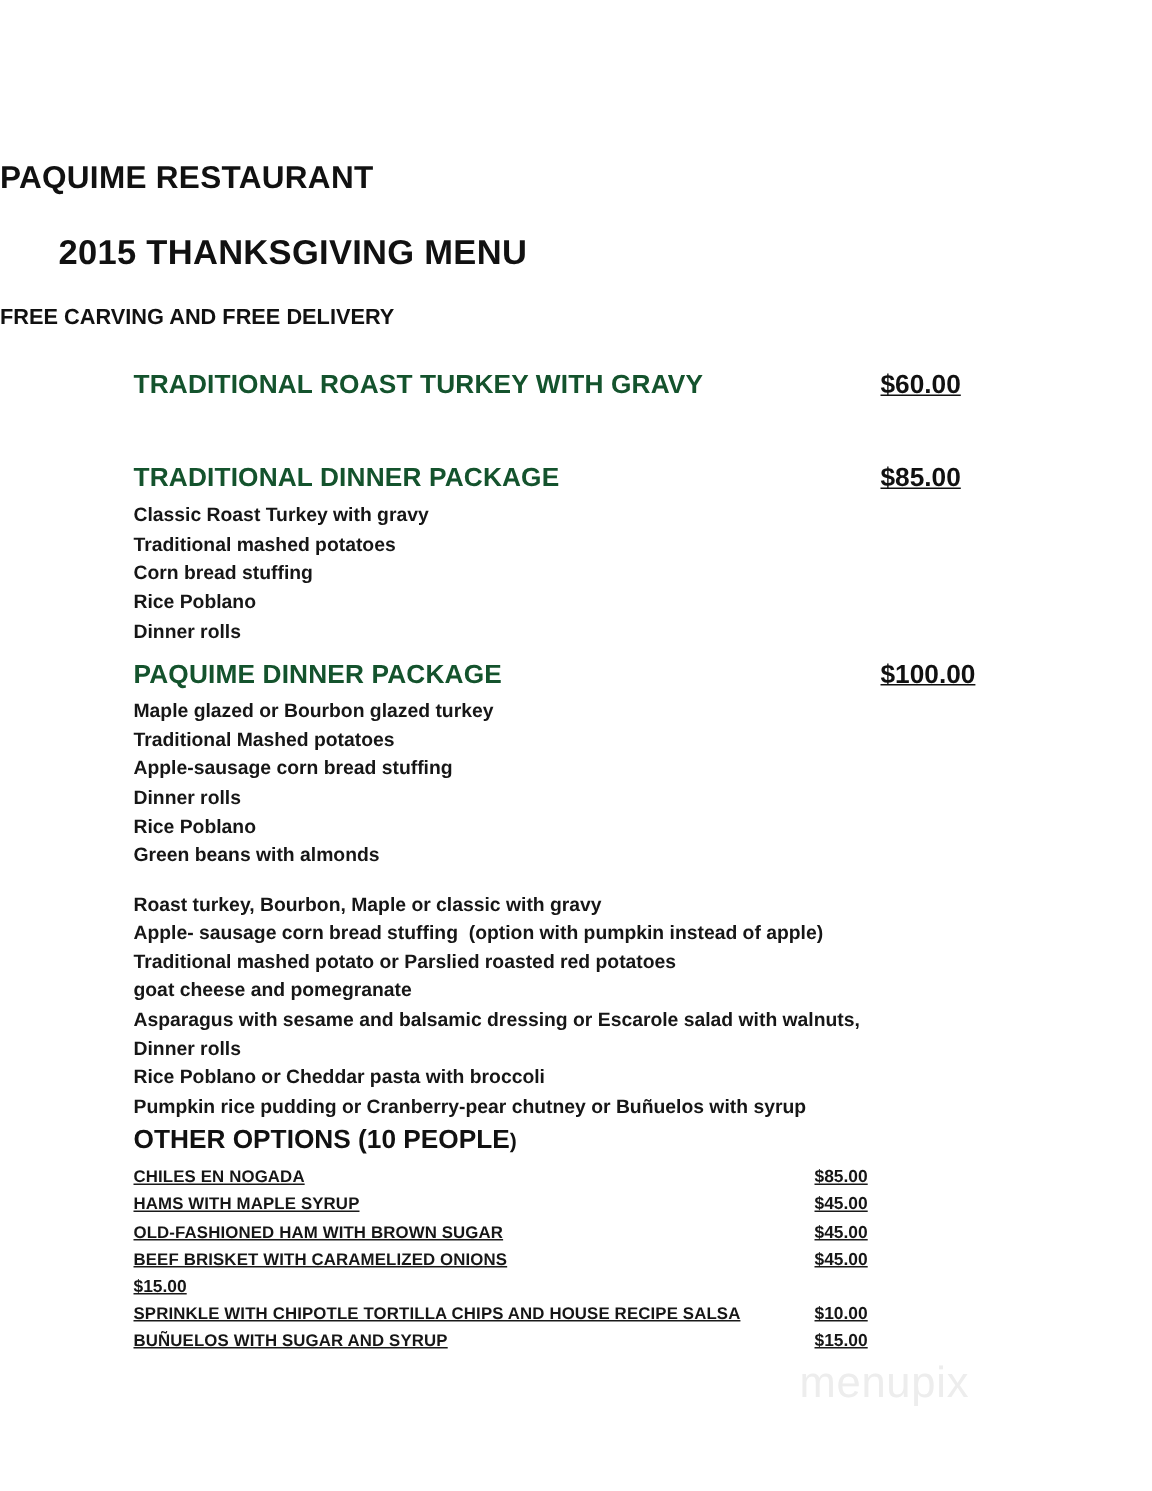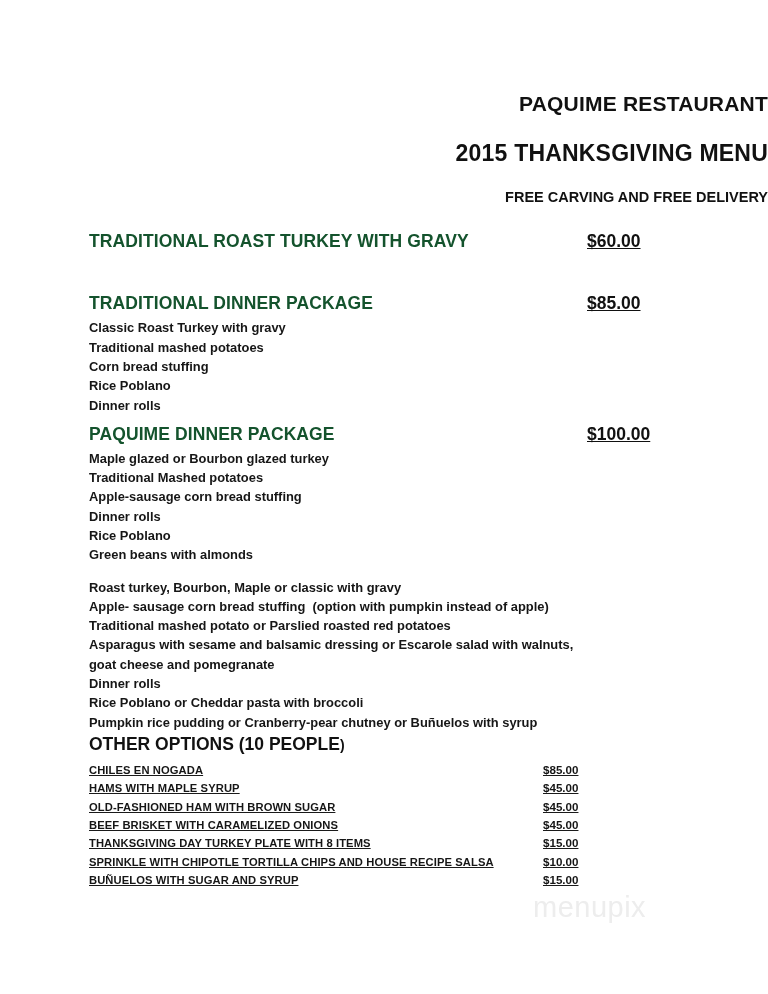--- a/index.html
+++ b/index.html
@@ -18,22 +18,23 @@
 
   .page {
     position: relative;
     width: 768px;
     height: 994px;
     background: #ffffff;
   }
 
   
   .header {
-    text-align: right;
+    text-align: left;
     padding-top: 92px;
+    margin-top: 15px;
   }
   .restaurant-name {
     font-size: 21px;
     font-weight: bold;
     letter-spacing: 0.2px;
     line-height: 1.1;
     color: #111111;
   }
   .menu-title {
     font-size: 23px;
@@ -211,22 +212,22 @@
           <div class="package-item">Rice Poblano</div>
           <div class="package-item">Green beans with almonds</div>
         </div>
       </div>
       <div class="pkg-spacer-small"></div>
       <div class="package">
         <div class="package-items">
           <div class="package-item">Roast turkey, Bourbon, Maple or classic with gravy</div>
           <div class="package-item">Apple- sausage corn bread stuffing  (option with pumpkin instead of apple)</div>
           <div class="package-item">Traditional mashed potato or Parslied roasted red potatoes</div>
+          <div class="package-item">goat cheese and pomegranate</div>
           <div class="package-item">Asparagus with sesame and balsamic dressing or Escarole salad with walnuts,</div>
-          <div class="package-item">goat cheese and pomegranate</div>
           <div class="package-item">Dinner rolls</div>
           <div class="package-item">Rice Poblano or Cheddar pasta with broccoli</div>
           <div class="package-item">Pumpkin rice pudding or Cranberry-pear chutney or Buñuelos with syrup</div>
         </div>
       </div>
     </div>
 
   <div class="other-options">
     <div class="other-title">
       <span>OTHER OPTIONS (10 PEOPLE</span><span class="paren-small">)</span>
@@ -242,21 +243,20 @@
         </div>
         <div class="option-row">
           <div class="option-name">OLD-FASHIONED HAM WITH BROWN SUGAR</div>
           <div class="option-price">$45.00</div>
         </div>
         <div class="option-row">
           <div class="option-name">BEEF BRISKET WITH CARAMELIZED ONIONS</div>
           <div class="option-price">$45.00</div>
         </div>
         <div class="option-row">
-          <div class="option-name">THANKSGIVING DAY TURKEY PLATE WITH 8 ITEMS</div>
           <div class="option-price">$15.00</div>
         </div>
         <div class="option-row">
           <div class="option-name">SPRINKLE WITH CHIPOTLE TORTILLA CHIPS AND HOUSE RECIPE SALSA</div>
           <div class="option-price">$10.00</div>
         </div>
         <div class="option-row">
           <div class="option-name">BUÑUELOS WITH SUGAR AND SYRUP</div>
           <div class="option-price">$15.00</div>
         </div>

